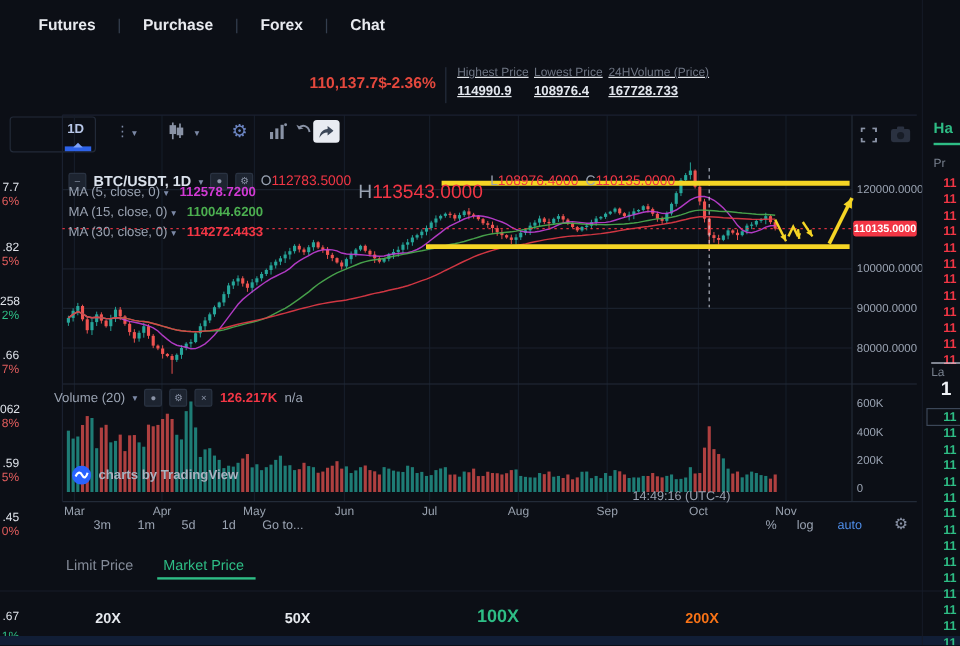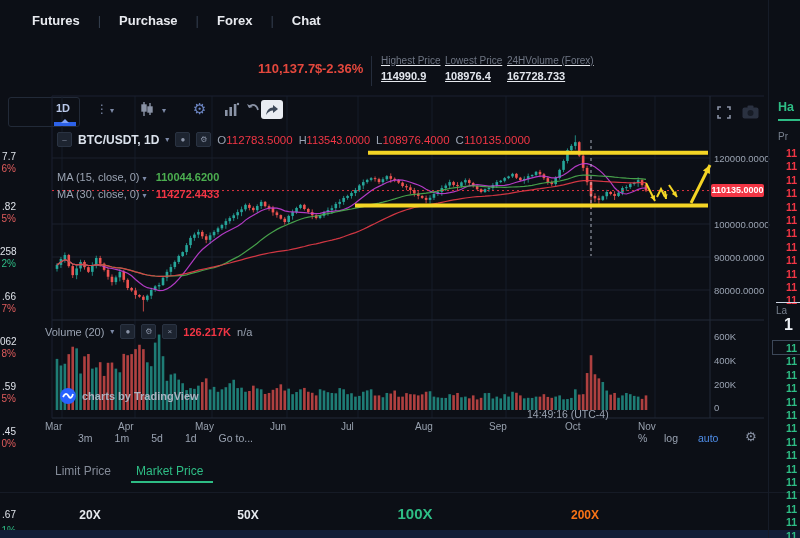--- a/index.html
+++ b/index.html
@@ -15,21 +15,21 @@
   .stats .col .vl{font-size:11px;color:#e2e6ed;margin-top:4px;font-weight:bold;}
   .iconbox{display:inline-flex;align-items:center;justify-content:center;
            width:13px;height:13px;background:#1d2430;border:1px solid #2a3342;border-radius:2px;
            color:#8a93a6;font-size:8px;line-height:1;}
   .legendrow{display:flex;align-items:center;gap:6px;}
   .caret{color:#7c89a6;font-size:8px;}
   .marow{font-size:11px;color:#9aa3b2;white-space:nowrap;}
   .axis-tick{position:absolute;left:714px;width:50px;font-size:9.5px;color:#9aa3b2;}
   .badge{position:absolute;left:711px;width:53px;height:13px;background:#f23645;border-radius:2px;
          color:#fff;font-size:9px;font-weight:bold;text-align:center;line-height:13px;}
-  .month{position:absolute;top:421px;width:34px;font-size:10px;color:#98a1ae;}
+  .month{position:absolute;top:421px;width:34px;text-align:center;font-size:10px;color:#98a1ae;}
   .rangebtn{font-size:10.5px;color:#9aa3b2;cursor:default;}
   .wl-p{position:absolute;left:0;width:16px;text-align:right;font-size:10px;color:#dfe3ea;overflow:visible;white-space:nowrap;}
   .wl-c{position:absolute;left:0;width:16px;text-align:right;font-size:10px;white-space:nowrap;}
   .rp-row{position:absolute;left:18px;font-size:10.5px;font-weight:bold;white-space:nowrap;}
   .tab-underline{position:absolute;height:2px;background:#2ebd85;}
   svg{display:block;}
 </style>
 </head>
 <body>
 
@@ -51,21 +51,21 @@
   <div class="abs stats" style="left:381px;top:55px;">
     <div class="col" style="width:64px;">
       <div class="lb">Highest Price</div>
       <div class="vl">114990.9</div>
     </div>
     <div class="col" style="width:62px;">
       <div class="lb">Lowest Price</div>
       <div class="vl">108976.4</div>
     </div>
     <div class="col" style="width:100px;">
-      <div class="lb">24HVolume (Forex)</div>
+      <div class="lb">24HVolume (Price)</div>
       <div class="vl">167728.733</div>
     </div>
   </div>
 
   <div id="watchlist" class="abs" style="left:0;top:0;width:16px;height:538px;">
       <div class="wl-p" style="top: 151px;">7.7</div>
       <div class="wl-c" style="top: 163px; color: rgb(226, 93, 93);">6%</div>
       <div class="wl-p" style="top: 201px;">.82</div>
       <div class="wl-c" style="top: 213px; color: rgb(226, 93, 93);">5%</div>
       <div class="wl-p" style="top: 246px;">258</div>
@@ -632,25 +632,30 @@
       </svg>
   </div>
 
   <div class="abs legendrow" style="left:57px;top:132px;z-index:2;">
     <span class="iconbox">–</span>
     <span style="font-size:12px;font-weight:bold;color:#dbe2ec;">BTC/USDT, 1D</span>
     <span class="caret">▾</span>
     <span class="iconbox">●</span>
     <span class="iconbox">⚙</span>
     <span style="font-size:11.5px;"><span class="muted">O</span><span class="red">112783.5000</span></span>
-    <span style="font-size:11px;"><span class="muted">H</span><span class="red">113543.0000</span></span>
+    <span style="font-size:16px;margin-top:20px;"><span class="muted">H</span><span class="red">113543.0000</span></span>
     <span style="font-size:11.5px;"><span class="muted">L</span><span class="red">108976.4000</span></span>
     <span style="font-size:11.5px;"><span class="muted">C</span><span class="red">110135.0000</span></span>
   </div>
 
+  <div class="abs marow" style="left:57px;top:154px;z-index:2;">
+    <span>MA (5, close, 0)</span>
+    <span class="caret">▾</span>
+    <span style="color:#d13ad4;font-weight:bold;margin-left:6px;">112578.7200</span>
+  </div>
   <div class="abs marow" style="left:57px;top:171px;z-index:2;">
     <span>MA (15, close, 0)</span>
     <span class="caret">▾</span>
     <span style="color:#4caf50;font-weight:bold;margin-left:6px;">110044.6200</span>
   </div>
   <div class="abs marow" style="left:57px;top:188px;z-index:2;">
     <span>MA (30, close, 0)</span>
     <span class="caret">▾</span>
     <span style="color:#f23645;font-weight:bold;margin-left:6px;">114272.4433</span>
   </div>

